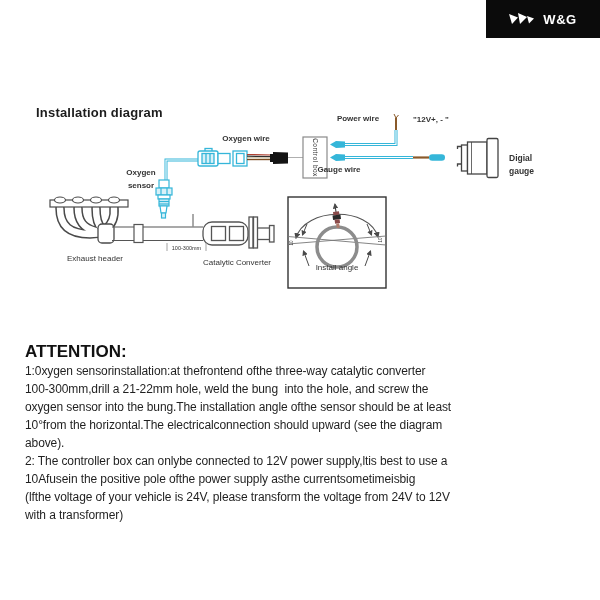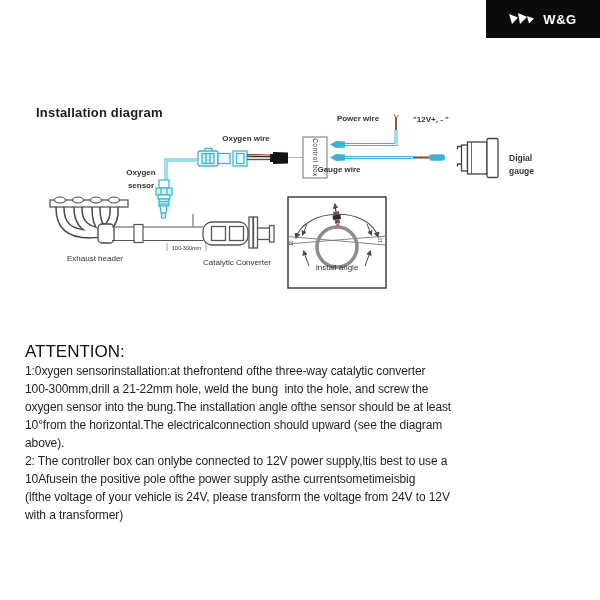--- a/index.html
+++ b/index.html
@@ -11,21 +11,21 @@
   .title{position:absolute;left:36px;top:105px;font-size:13px;font-weight:bold;color:#1c1c1c;
          letter-spacing:.2px;}
   .diagram{position:absolute;left:0;top:95px;width:600px;height:215px;}
   .diagram text{font-family:"Liberation Sans",sans-serif;fill:#333;}
   .lbl-b{font-size:8px;font-weight:bold;fill:#2e2e2e;}
   .lbl-b2{font-size:8.5px;font-weight:bold;fill:#2e2e2e;}
   .lbl-g{font-size:8px;fill:#8a8a8a;}
   .lbl-dim{font-size:5.5px;fill:#999;}
   .lbl-rot{font-size:6.5px;fill:#666;letter-spacing:.5px;}
   .lbl-deg{font-size:4.5px;fill:#666;}
-  .attn-head{position:absolute;left:25px;top:342px;font-size:17px;font-weight:normal;color:#111;}
+  .attn-head{position:absolute;left:25px;top:342px;font-size:17px;font-weight:bold;color:#111;}
   .attn-body{position:absolute;left:25px;top:362px;font-size:12px;line-height:18px;color:#1f1f1f;
              white-space:pre;letter-spacing:-0.1px;}
 </style>
 </head>
 <body>
 
 <div class="stage">
 
   <div class="banner">
     <svg width="27" height="16" viewBox="0 0 27 16">

